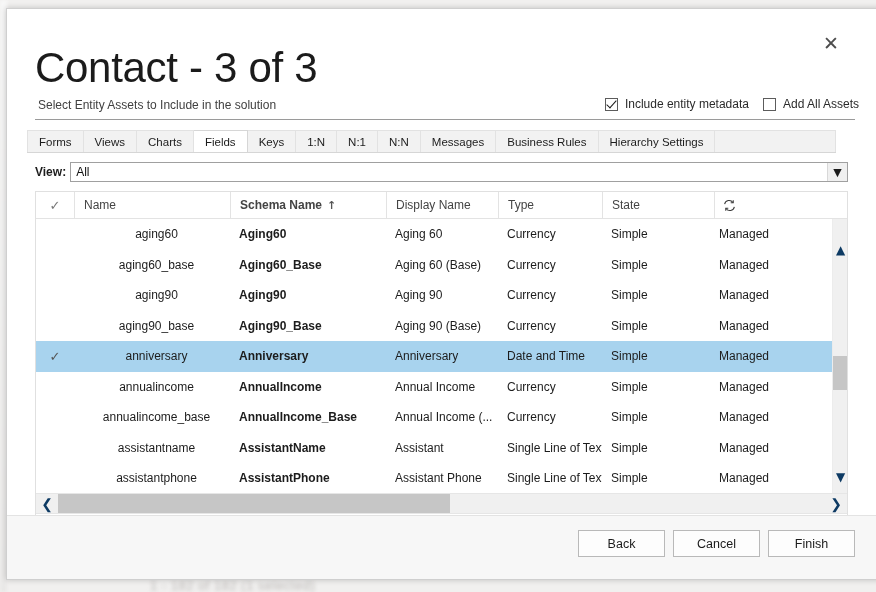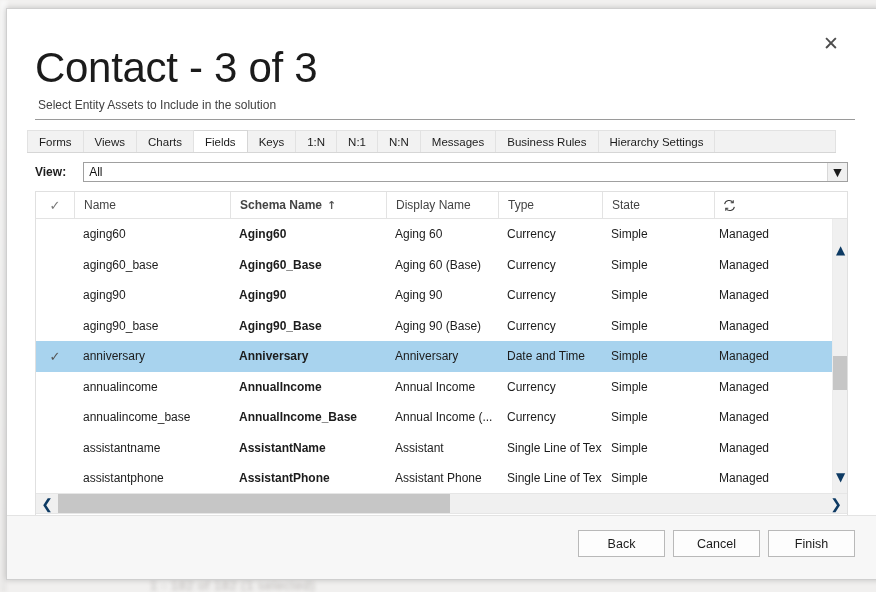--- a/index.html
+++ b/index.html
@@ -185,21 +185,21 @@
     top: 153px;
     width: 813px;
     height: 20px;
     display: flex;
     align-items: center;
   }
   .view-label {
     font-size: 12px;
     font-weight: bold;
     color: #1d1d1d;
-    margin-right: 17px;
+    margin-right: 4px;
   }
   .view-select {
     flex: 1;
     height: 20px;
     border: 1px solid #a0a0a0;
     background: #fff;
     display: flex;
     align-items: center;
     justify-content: space-between;
     box-sizing: border-box;
@@ -304,21 +304,21 @@
     display: flex;
     align-items: center;
     justify-content: center;
     color: #555;
     font-size: 13px;
   }
   .tick { font-family: "DejaVu Sans", sans-serif; }
 
   
   .c0 { width: 38px;  flex: none; }
-  .c1 { width: 156px; flex: none; }
+  .c1 { width: 156px; flex: none; text-align: center; }
   .c2 { width: 156px; flex: none; font-weight: bold; }
   .c3 { width: 112px; flex: none; }
   .c4 { width: 104px; flex: none; }
   .c5 { width: 108px; flex: none; }
   .c6 { width: 112px; flex: none; }
 
   
   .vscroll {
     position: absolute;
     right: 0;
@@ -427,20 +427,30 @@
   <div class="ghost-text">1 - 182 of 182 (1 selected)</div>
 </div>
 
 <div id="dialog">
 
   <div class="close-btn">✕</div>
 
   <div class="dlg-title">Contact - 3 of 3</div>
   <div class="dlg-subtitle">Select Entity Assets to Include in the solution</div>
 
+  <div class="meta-checks">
+    <div class="chk">
+      <span class="box checked"></span>
+      <span>Include entity metadata</span>
+    </div>
+    <div class="chk">
+      <span class="box"></span>
+      <span>Add All Assets</span>
+    </div>
+  </div>
 
   <div class="hr-top"></div>
 
   <div class="tabstrip">
     <div class="tab">Forms</div>
     <div class="tab">Views</div>
     <div class="tab">Charts</div>
     <div class="tab active">Fields</div>
     <div class="tab">Keys</div>
     <div class="tab">1:N</div>

